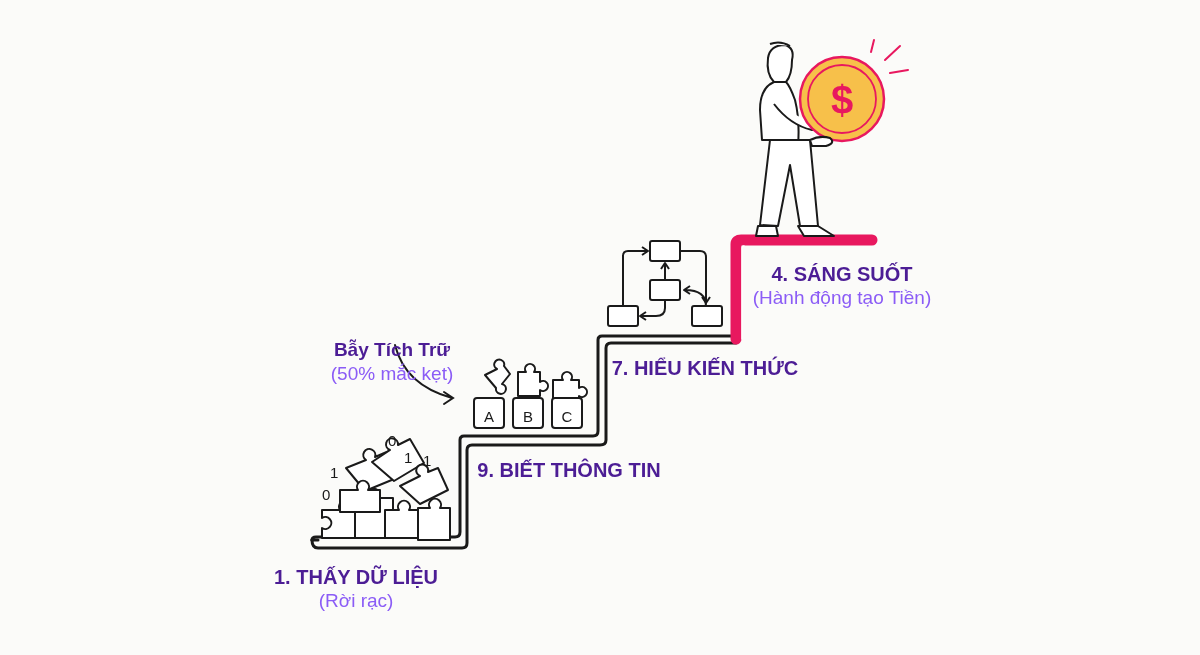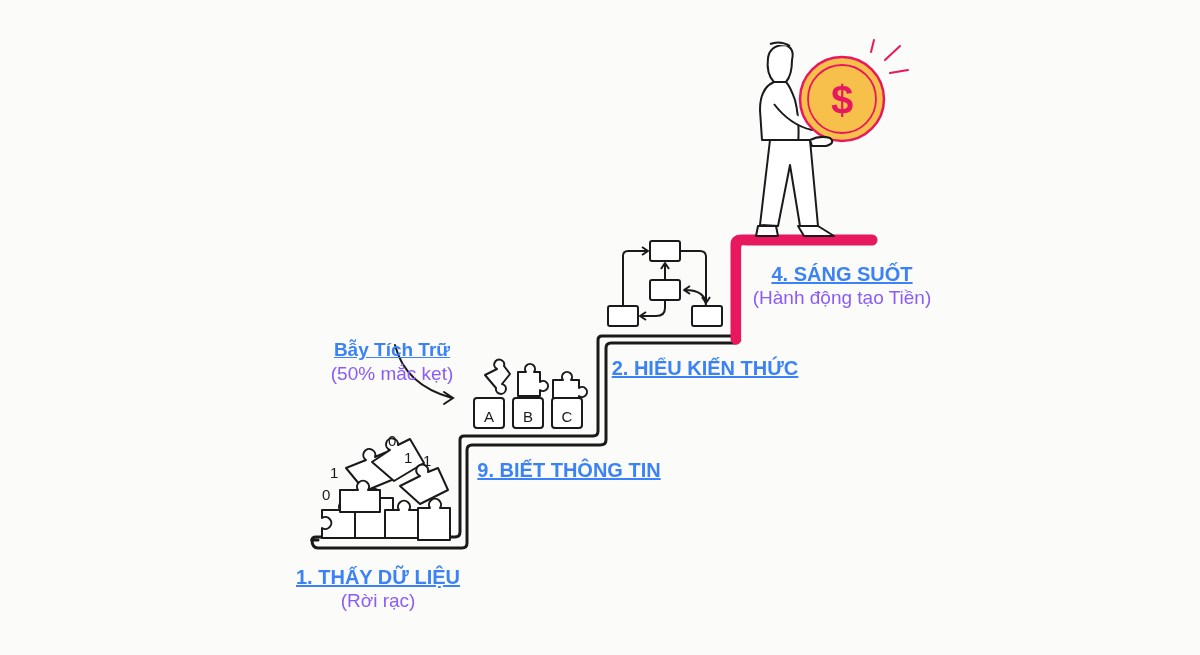--- a/index.html
+++ b/index.html
@@ -1,20 +1,20 @@
 <!DOCTYPE html>
 <html><head>
 <meta charset="utf-8">
 <style>
   html, body { margin:0; padding:0; }
   body { width:1200px; height:655px; background:#fbfbf9; position:relative; overflow:hidden;
          font-family:"Liberation Sans", "DejaVu Sans", sans-serif; color:#1a1a1a; }
   svg.canvas { position:absolute; left:0; top:0; }
   .lbl { position:absolute; text-align:center; transform:translateX(-50%); white-space:nowrap; }
-  .lbl .t { font-weight:bold; font-size:20px; line-height:24px; color:#3b82f6;text-decoration:underline; }
+  .lbl .t { font-weight:bold; font-size:20px; line-height:24px; color:#4c1d95; }
   .lbl .s { font-size:19px; line-height:24px; color:#8b5cf6; }
   .trap .t { font-size:19px; }
 </style>
 </head>
 <body>
 
 <svg class="canvas" width="1200" height="655" viewBox="0 0 1200 655">
 
   <g fill="none" stroke="#1a1a1a" stroke-width="3" stroke-linejoin="round" stroke-linecap="round">
     <path d="M312 540 L318 540 L312 540 Z"></path>
@@ -91,31 +91,31 @@
     <text x="842" y="114" text-anchor="middle" font-family="Liberation Sans, sans-serif" font-weight="bold" font-size="40" fill="#e8185f">$</text>
     <path d="M810 140 Q820 135 830 138 Q836 143 826 146 L812 146 Z" fill="#ffffff" stroke="#1a1a1a" stroke-width="2"></path>
     <g stroke="#e8185f" stroke-width="2" stroke-linecap="round">
       <line x1="871" y1="52" x2="874" y2="40"></line>
       <line x1="885" y1="60" x2="900" y2="46"></line>
       <line x1="890" y1="73" x2="908" y2="70"></line>
     </g>
   </g>
 </svg>
 
-<div class="lbl" style="left:378px; top:565px;">
+<div class="lbl" style="left:356px; top:565px;">
   <div class="t">1. THẤY DỮ LIỆU</div>
   <div class="s">(Rời rạc)</div>
 </div>
 
 <div class="lbl" style="left:569px; top:458px;">
   <div class="t">9. BIẾT THÔNG TIN</div>
 </div>
 
 <div class="lbl" style="left:705px; top:356px;">
-  <div class="t">2. HIỂU KIẾN THỨC</div>
+  <div class="t">7. HIỂU KIẾN THỨC</div>
 </div>
 
 <div class="lbl" style="left:842px; top:262px;">
   <div class="t">4. SÁNG SUỐT</div>
   <div class="s">(Hành động tạo Tiền)</div>
 </div>
 
 <div class="lbl trap" style="left:392px; top:290px;margin-top:48px;">
   <div class="t">Bẫy Tích Trữ</div>
   <div class="s">(50% mắc kẹt)</div>

